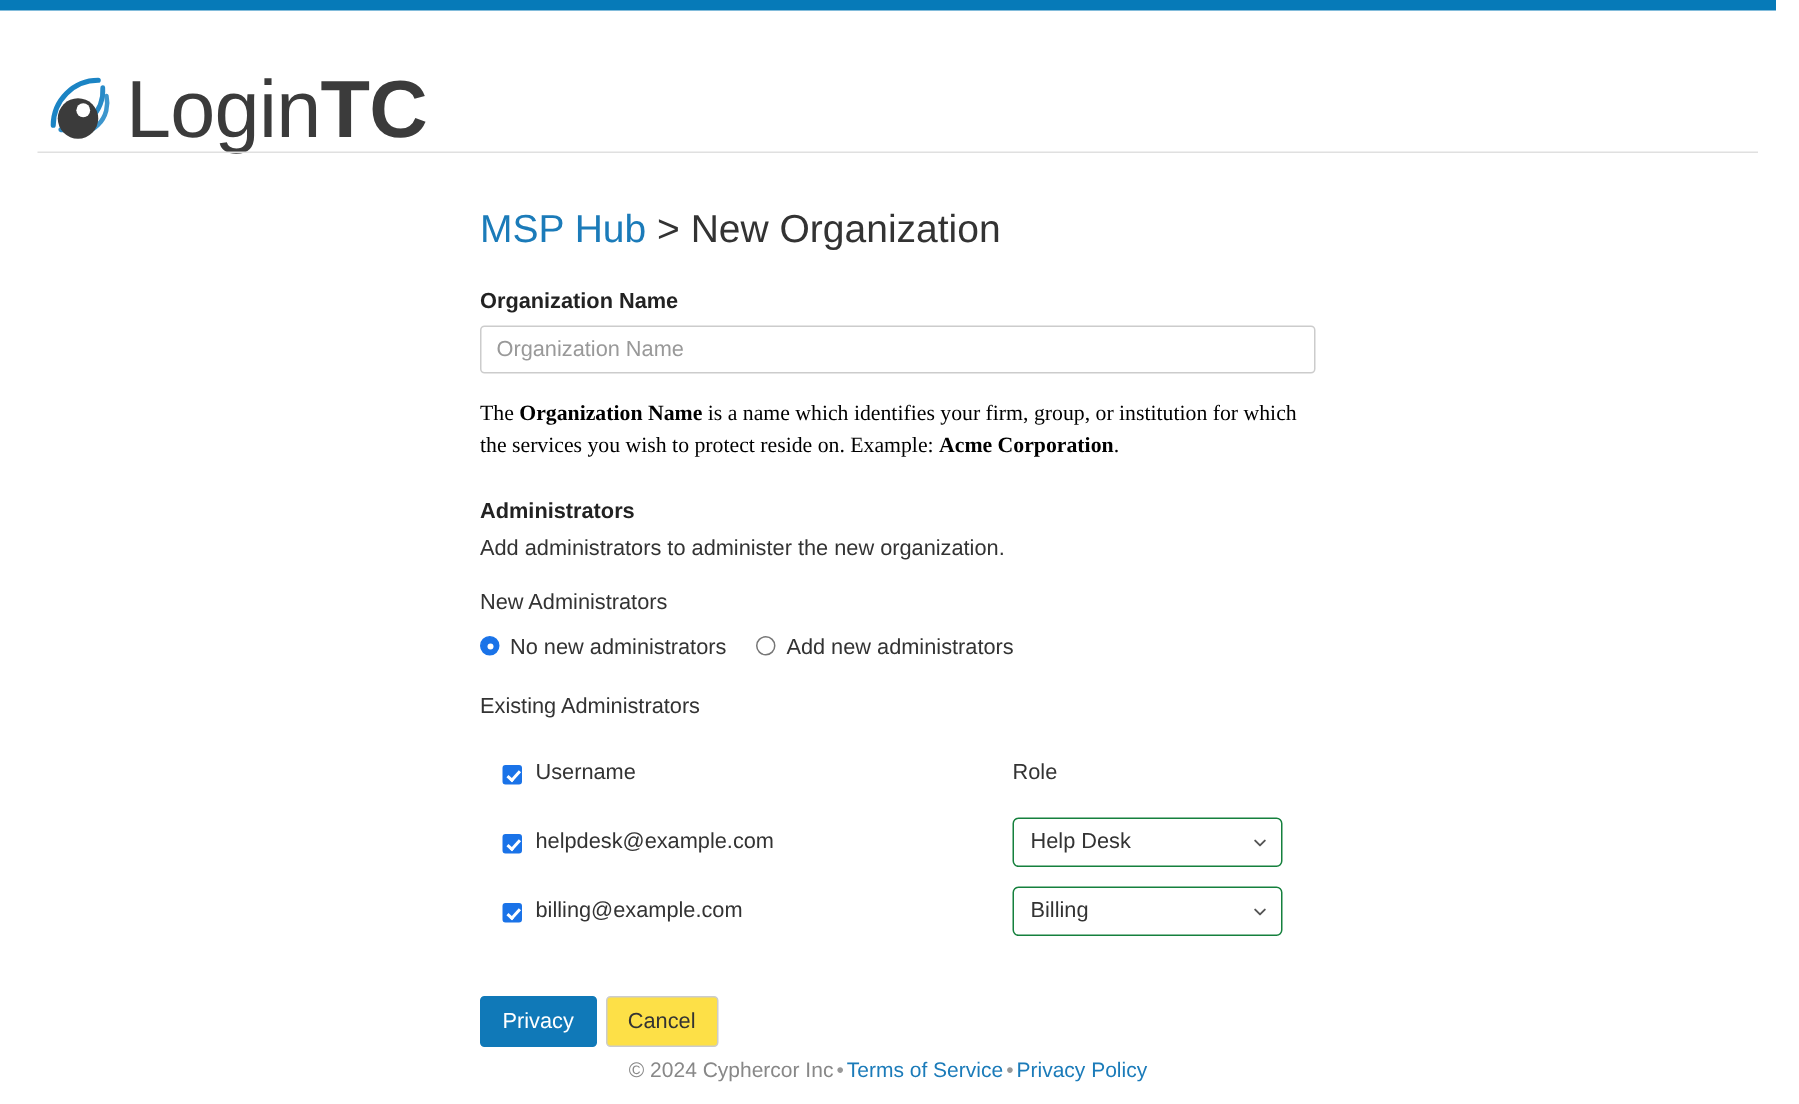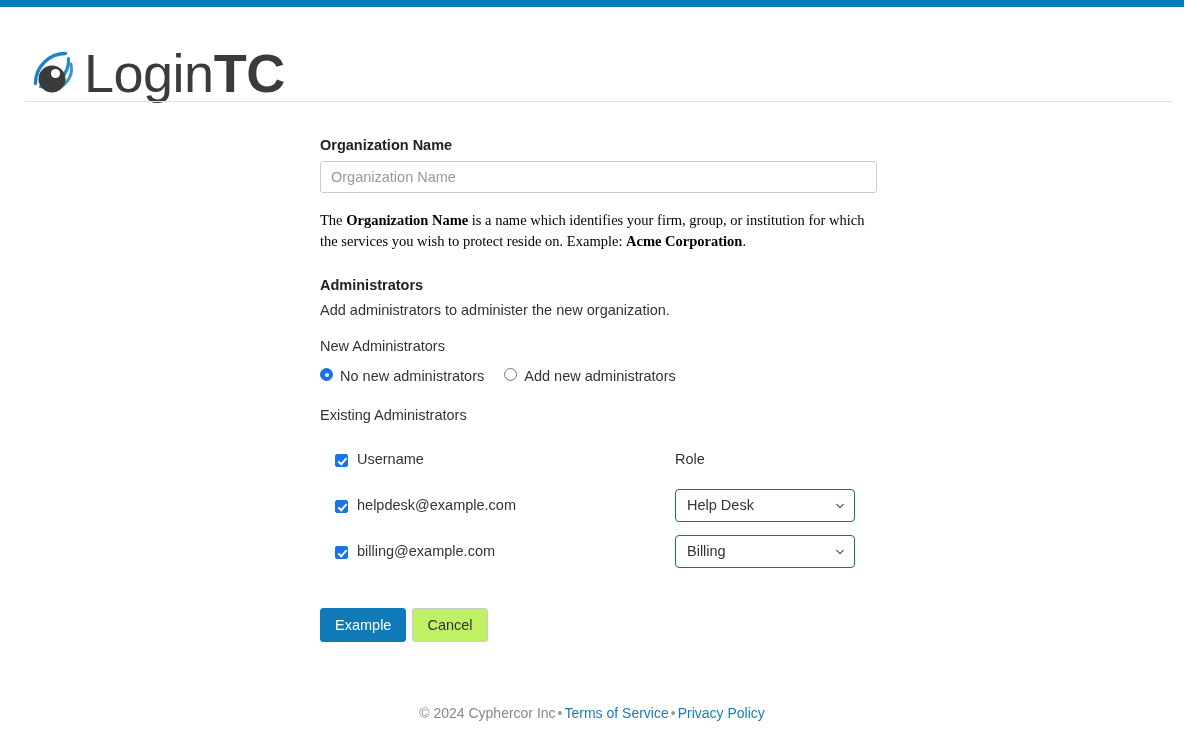--- a/index.html
+++ b/index.html
@@ -290,21 +290,21 @@
     border-radius: 3px;
     cursor: pointer;
     border: 1px solid transparent;
   }
   .btn-primary {
     background: #1079b8;
     color: #ffffff;
     border-color: #1079b8;
   }
   .btn-default {
-    background: #bef264;
+    background: #fde047;
     color: #333333;
     border-color: #cccccc;
     text-align: center;
   }
 
   
   .footer {
     position: absolute;
     left: 0;
     top: 705px;
@@ -340,20 +340,25 @@
     </span>
     <span class="logo-text">
       <span class="thin">Login</span><span class="bold">TC</span>
     </span>
   </div>
 </div>
 <div class="header-rule"></div>
 
 <div class="content">
 
+  <h1 class="page-title">
+    <span class="crumb-link">MSP Hub</span>
+    <span class="crumb-sep">&gt;</span>
+    <span>New Organization</span>
+  </h1>
 
   <div class="field-label">Organization Name</div>
   <input class="text-input" type="text" placeholder="Organization Name" value="" style="">
 
   <p class="help-text">
     <span>The </span><b>Organization Name</b><span> is a name which identifies your firm, group, or institution for which the services you wish to protect reside on. Example: </span><b>Acme Corporation</b><span>.</span>
   </p>
 
   <div class="section-head">Administrators</div>
   <div class="section-desc">Add administrators to administer the new organization.</div>
@@ -413,21 +418,21 @@
               <path d="M1 3 L5 7 L9 3" fill="none" stroke="#555" stroke-width="1.6" stroke-linecap="round" stroke-linejoin="round"></path>
             </svg>
           </span>
         </div>
       </div>
 
     </div>
   </div>
 
   <div class="btn-row">
-    <button class="btn btn-primary">Example</button>
+    <button class="btn btn-primary">Privacy</button>
     <button class="btn btn-default">Cancel</button>
   </div>
 
 </div>
 
 <div class="footer">
   <span>© 2024 Cyphercor Inc</span><span class="dot">•</span><a>Terms of Service</a><span class="dot">•</span><a>Privacy Policy</a>
 </div>
 
 </body></html>

